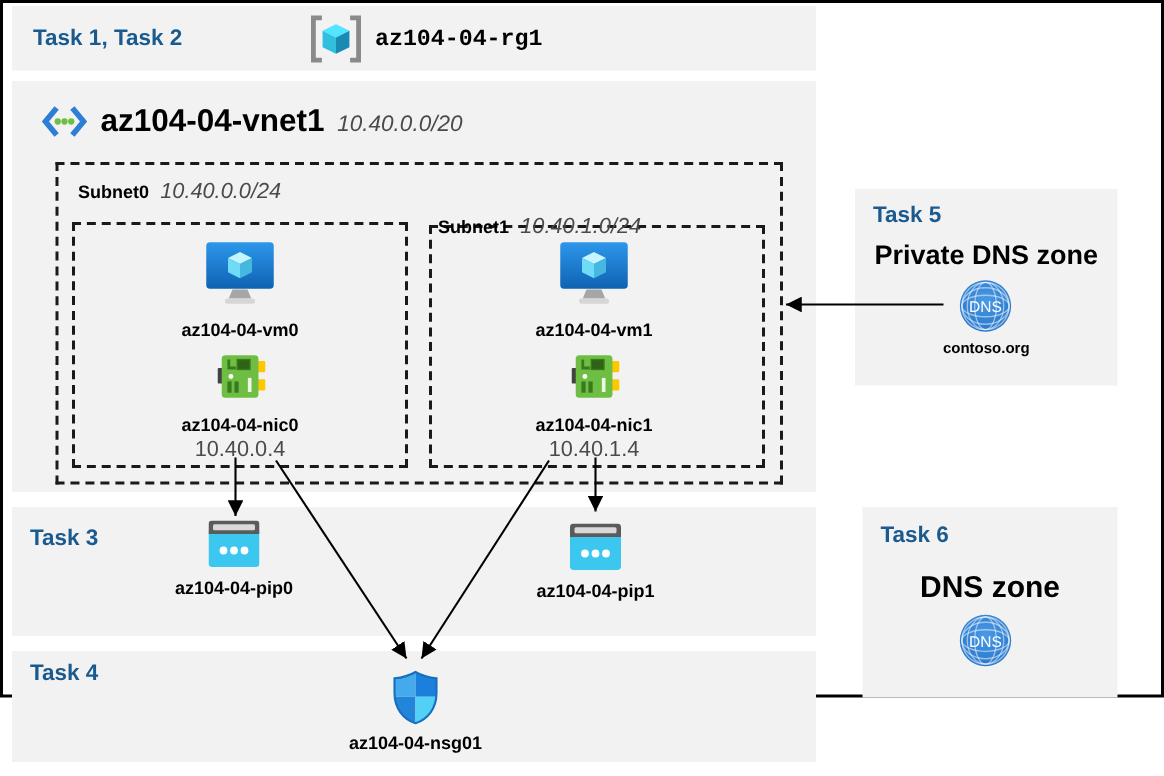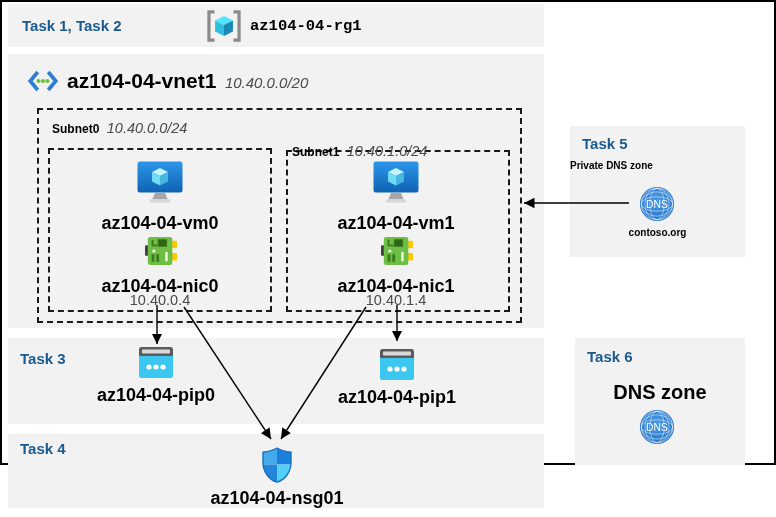--- a/index.html
+++ b/index.html
@@ -13,21 +13,21 @@
     width:776px;height:517px;position:relative;overflow:hidden;
     background:#ffffff;
     font-family:"Liberation Sans", sans-serif;
     -webkit-font-smoothing:antialiased;
   }
   .abs{position:absolute;}
   .band{position:absolute;background:var(--band-gray);}
   .task-label{color:var(--task-blue);font-weight:700;font-size:15px;white-space:nowrap;}
   .bold{font-weight:700;font-size:12px;color:#000;white-space:nowrap;}
   .cidr{font-weight:400;font-size:14.5px;color:var(--cidr-gray);white-space:nowrap;font-style:italic;}
-  .stack-label{position:absolute;text-align:center;font-weight:700;font-size:18px;color:#000;white-space:nowrap;}
+  .stack-label{position:absolute;text-align:center;font-weight:700;font-size:12px;color:#000;white-space:nowrap;}
   .ip-label{position:absolute;text-align:center;font-weight:400;font-size:14.5px;color:var(--cidr-gray);white-space:nowrap;}
   .dashed{position:absolute;border:2px dashed #1a1a1a;box-sizing:border-box;background:transparent;}
   .outer-frame{position:absolute;border:2px solid #000;box-sizing:content-box;background:transparent;}
   .icon{position:absolute;}
   svg{display:block;}
   #arrows{position:absolute;left:0;top:0;z-index:6;pointer-events:none;}
 </style>
 </head>
 <body>
 
@@ -192,21 +192,21 @@
       <rect x="0" y="17.5" width="15" height="18.5" fill="#2285da"></rect>
       <rect x="15" y="17.5" width="15" height="18.5" fill="#52d0f5"></rect>
     </g>
     <path d="M15 1 C11 3.4, 5.6 4.8, 1 5.2 L1 15 C1 25.5, 7 32.5, 15 35.2 C23 32.5, 29 25.5, 29 15 L29 5.2 C24.4 4.8, 19 3.4, 15 1 Z" fill="none" stroke="#1670c0" stroke-width="1.4"></path>
   </svg>
 </span>
 <div class="stack-label" style="left:202px;top:488px;width:150px;">az104-04-nsg01</div>
 
 <div class="band" style="left:570px;top:126px;width:175px;height:131px;">
   <span class="task-label abs" style="left:12px;top:9px;">Task 5</span>
-  <div class="abs bold" style="left:0;top:34px;width:100%;text-align:left;font-size:10px;">Private DNS zone</div>
+  <div class="abs bold" style="left:0;top:34px;width:100%;text-align:center;font-size:18px;">Private DNS zone</div>
   <span class="icon" style="left:69px;top:60px;">
     <svg width="36" height="36" viewBox="0 0 40 40">
       <defs>
         <radialGradient id="dnsGrad5" cx="0.5" cy="0.4" r="0.7">
           <stop offset="0" stop-color="#4a9be6"></stop>
             <stop offset="1" stop-color="#2270c6"></stop>
         </radialGradient>
       </defs>
       <circle cx="20" cy="20" r="19" fill="url(#dnsGrad5)"></circle>
       <g fill="none" stroke="#ffffff" stroke-opacity="0.5" stroke-width="1">

